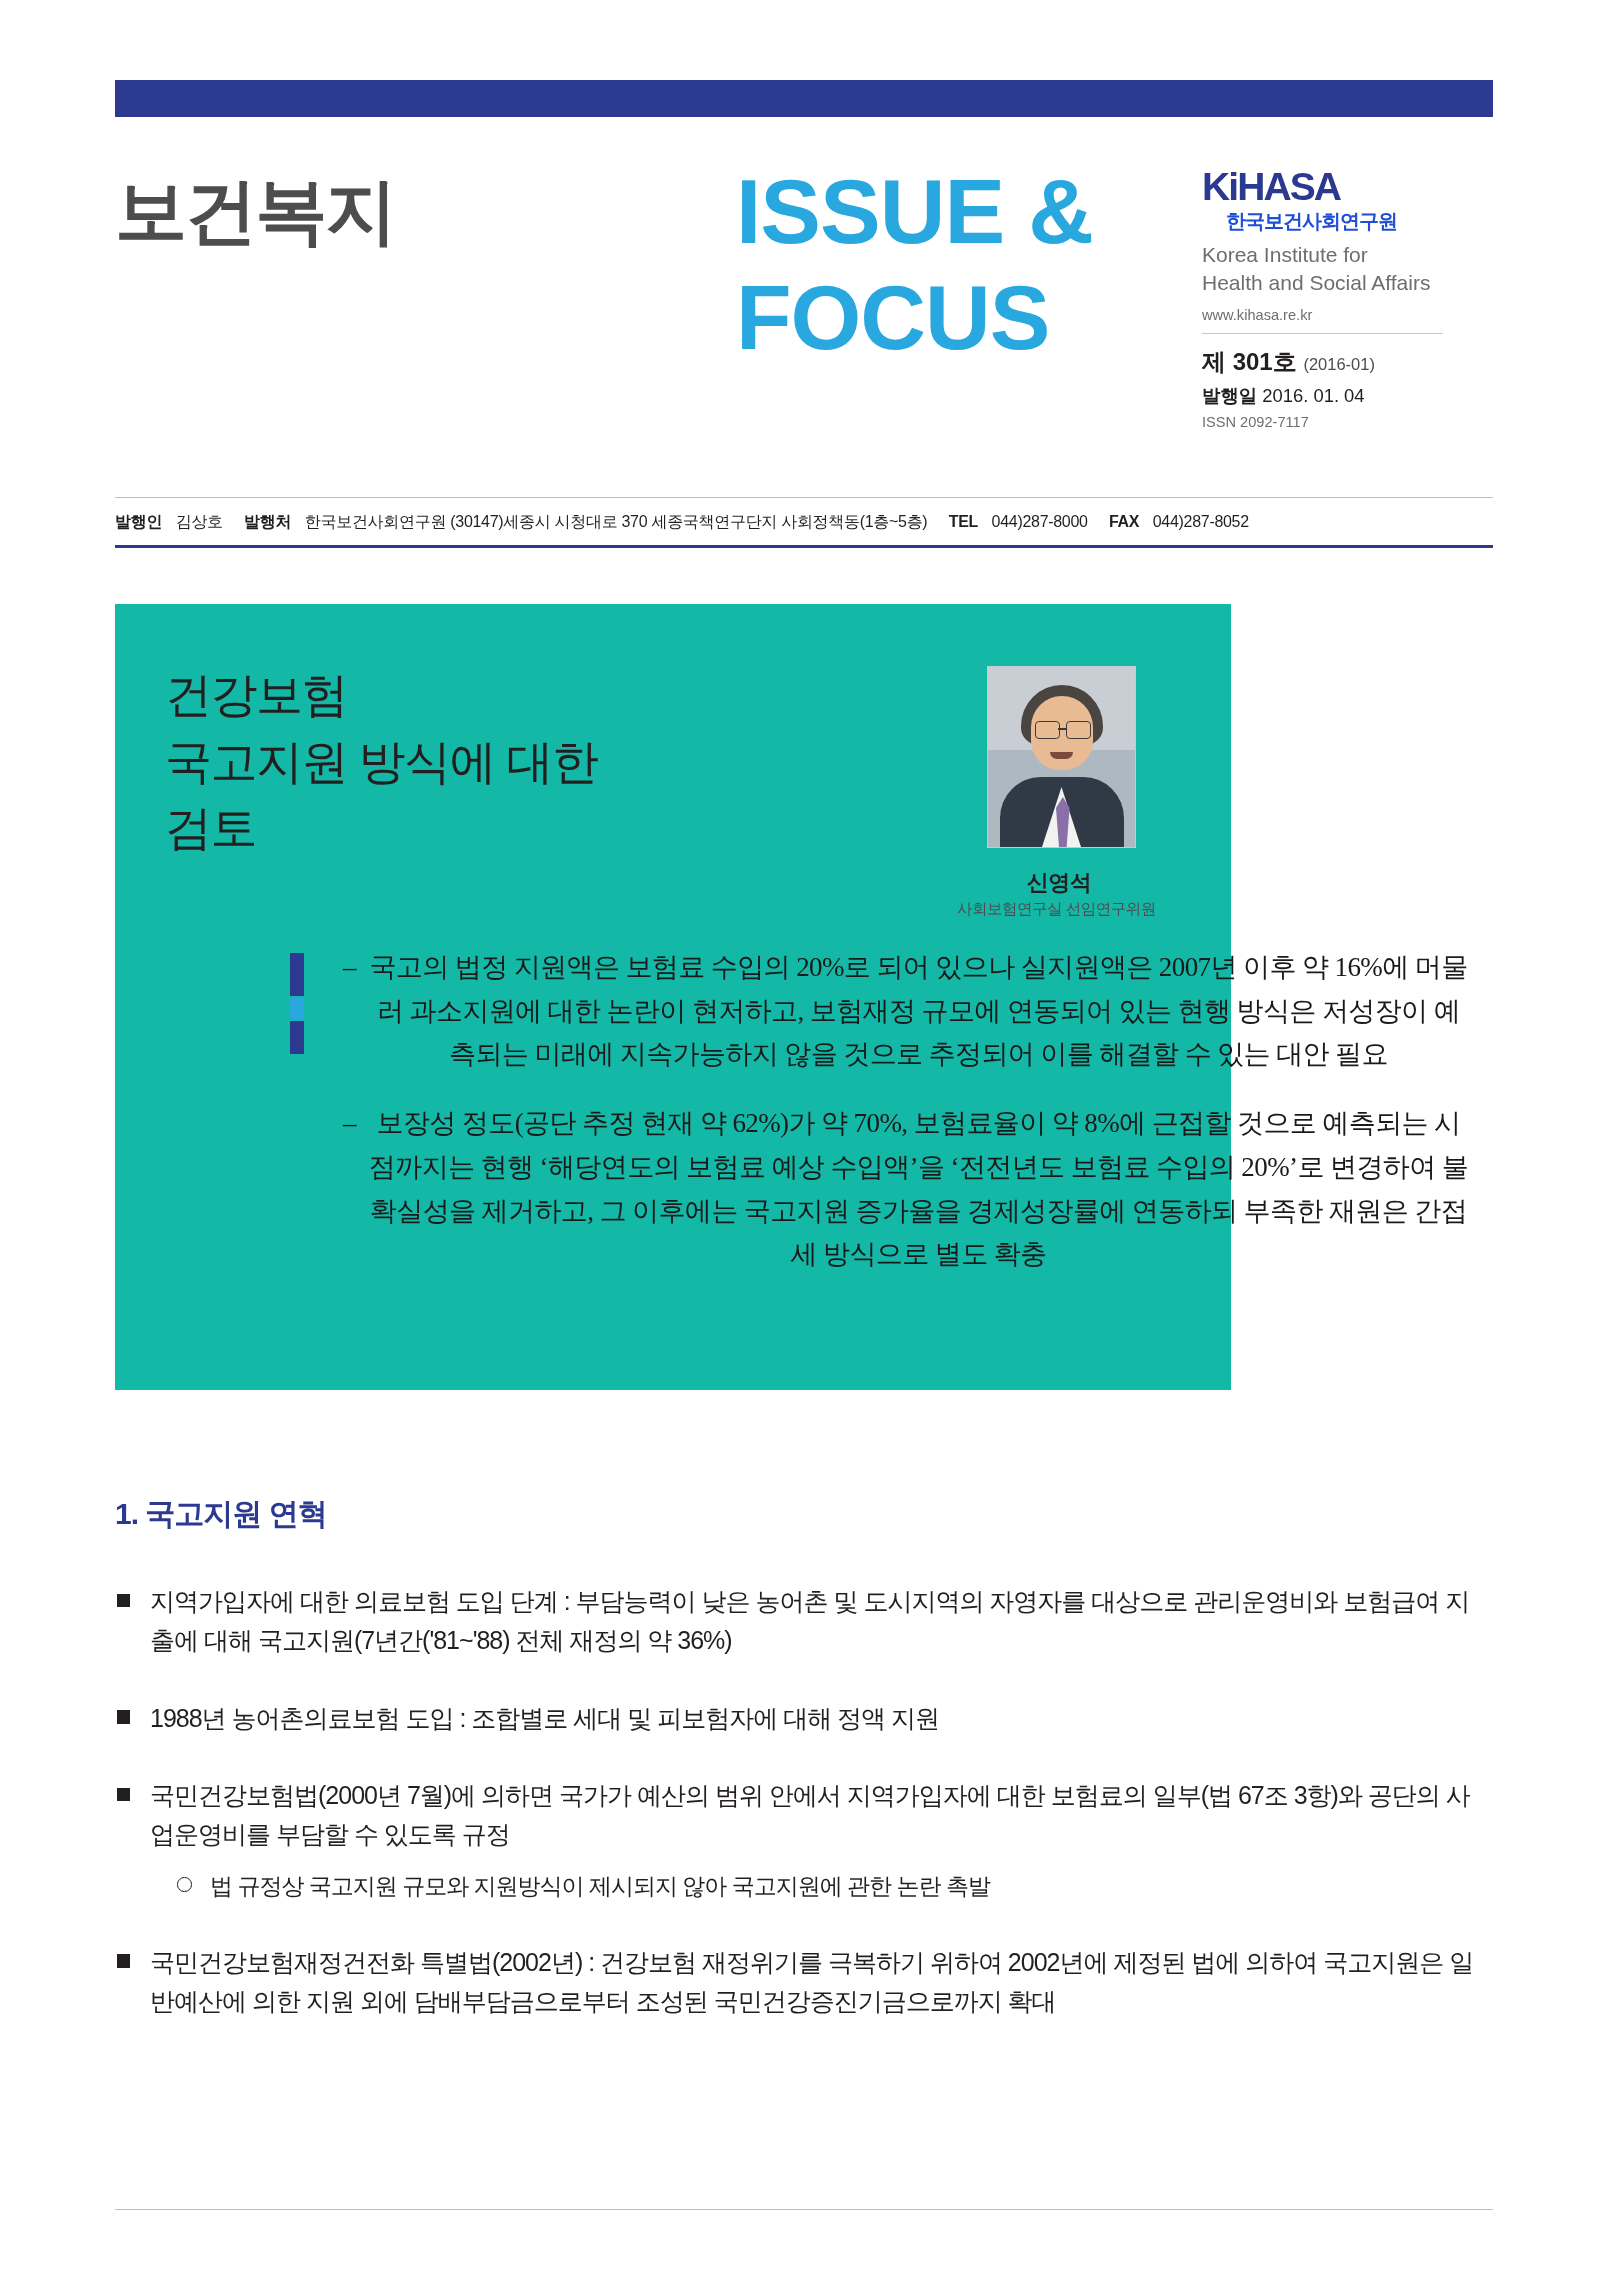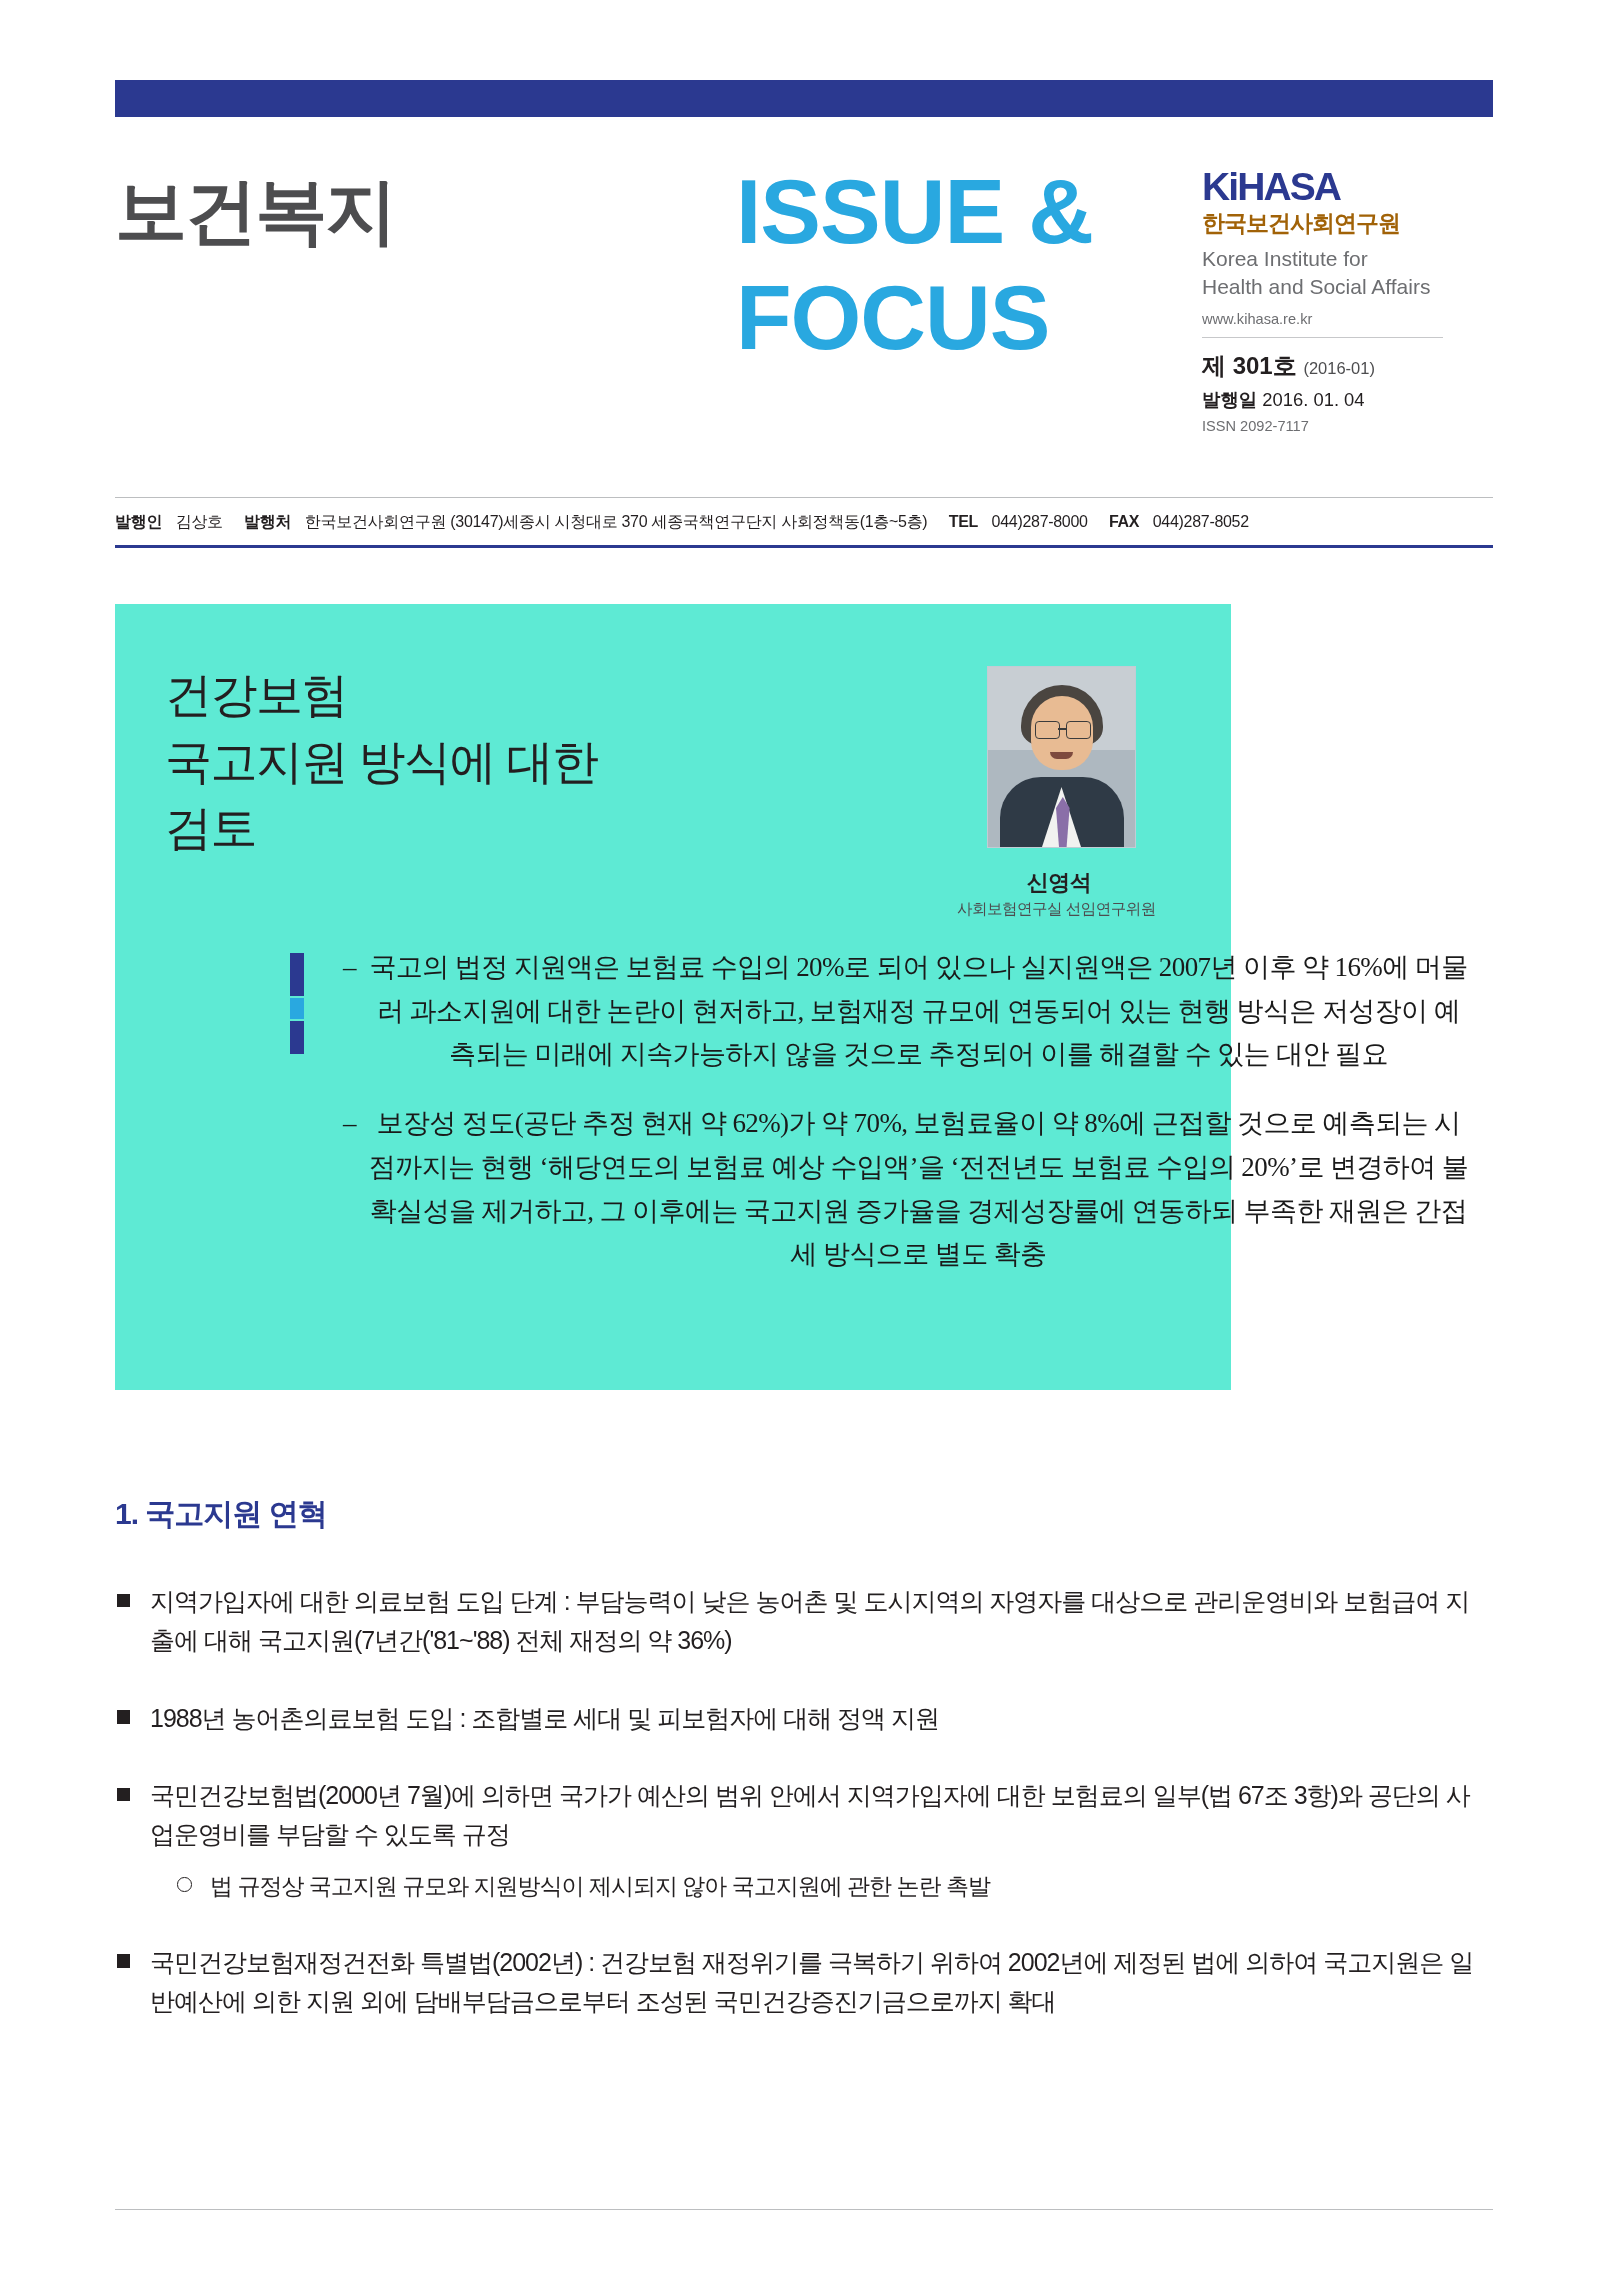--- a/index.html
+++ b/index.html
@@ -81,24 +81,25 @@
   }
   .logo-kihasa {
     font-size: 39px;
     font-weight: bold;
     color: #2b3990;
     letter-spacing: -1.9px;
     line-height: 1;
   }
   .logo-ko {
     margin-top: 1.9px;
-    font-size: 23px;
-    font-weight: bold;
-    color: #a16207;
-    letter-spacing: -1px;
+    font-size: 20px;
+    font-weight: bold;
+    color: #1d4ed8;
+    letter-spacing: -1px;
+    margin-left: 24px;
   }
   .logo-en {
     margin-top: 5.8px;
     font-size: 21px;
     color: #6d6e71;
     line-height: 1.35;
   }
   .logo-url {
     margin-top: 9.7px;
     font-size: 14.6px;
@@ -164,21 +165,21 @@
     background: #2b3990;
   }
 
   
   .hero {
     position: absolute;
     left: 115px;
     top: 604px;
     width: 1116px;
     height: 786px;
-    background: #5eead4;
+    background: #14b8a6;
   }
   .hero-title {
     position: absolute;
     left: 50px;
     top: 58px;
     font-size: 47px;
     line-height: 1.42;
     color: #231f20;
     letter-spacing: -1.5px;
   }

